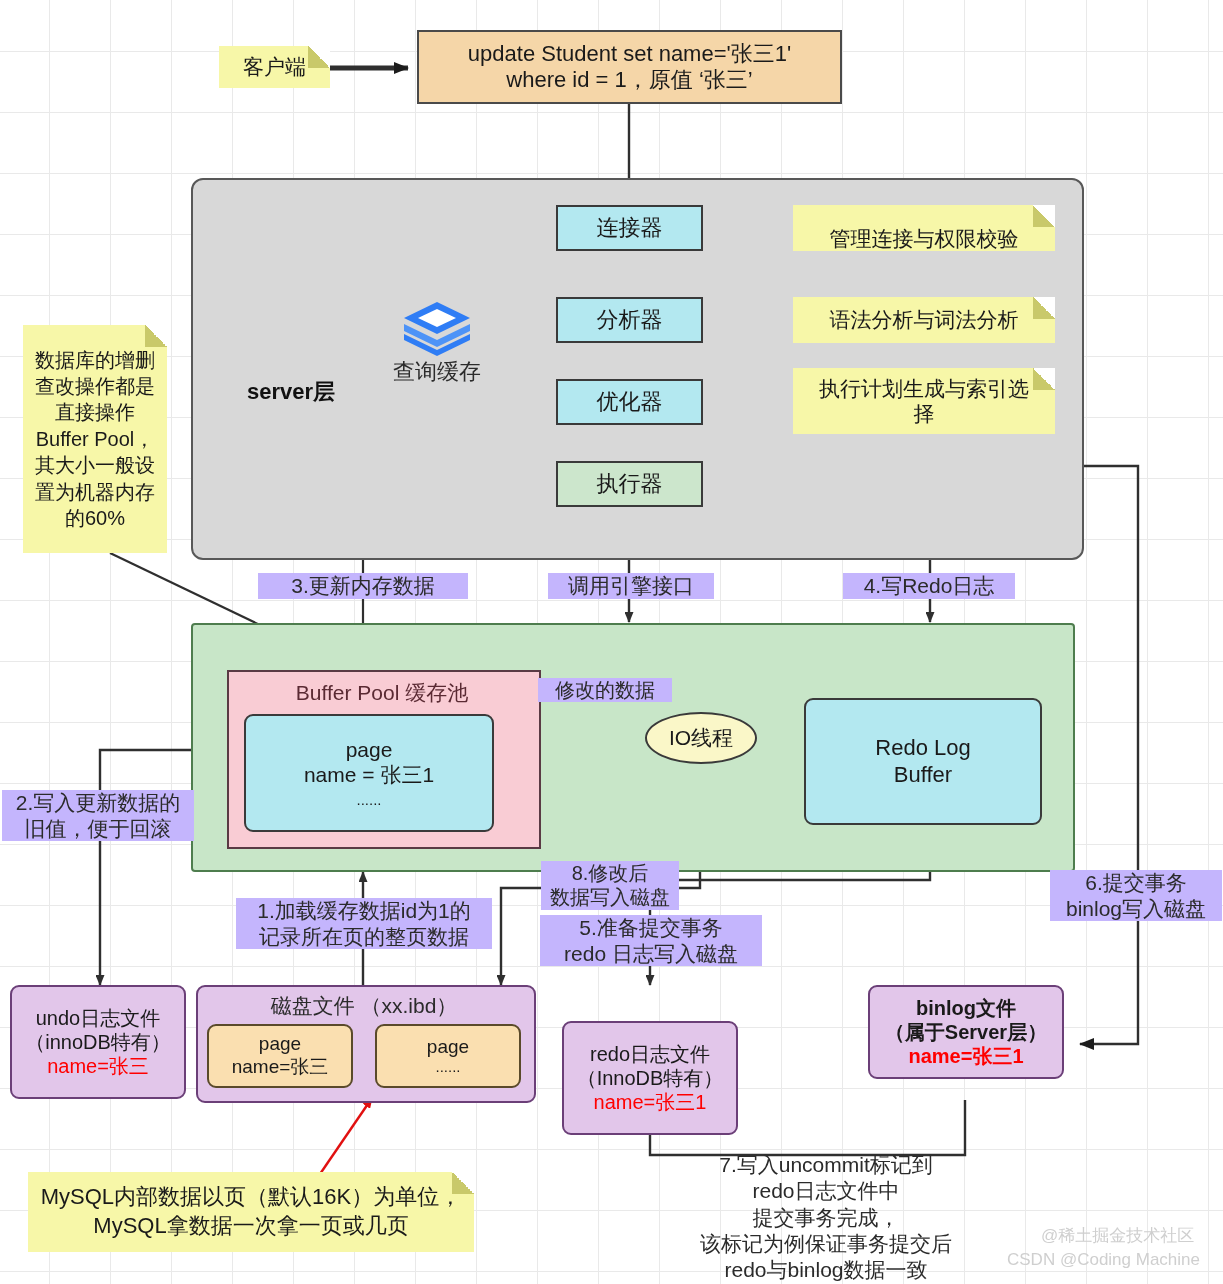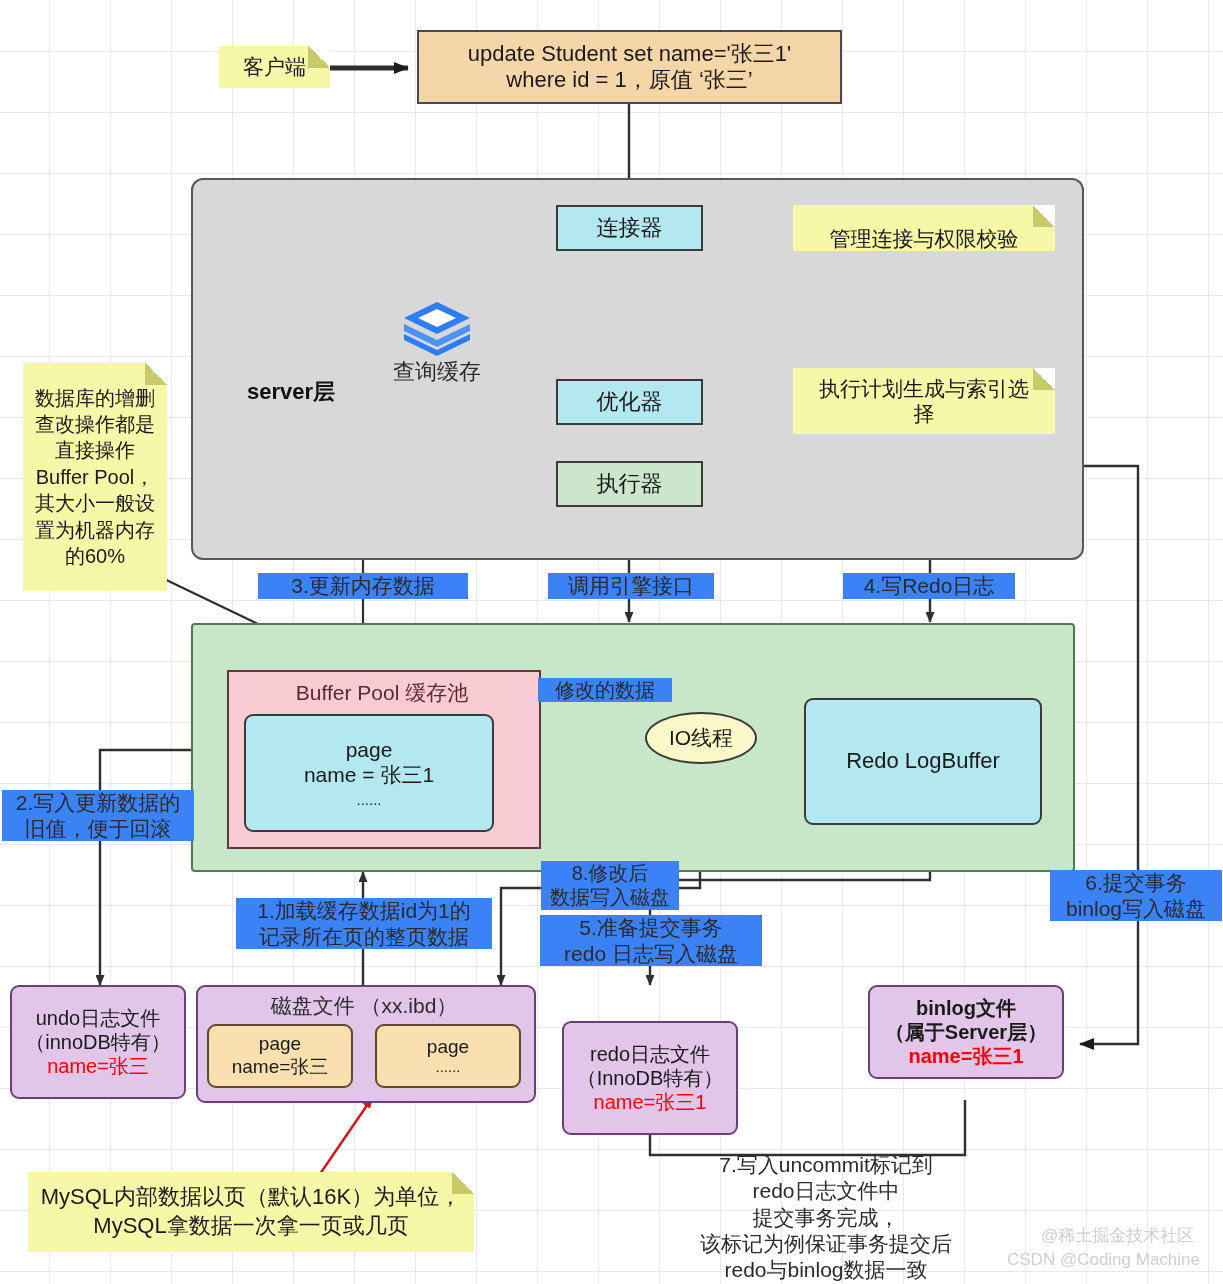--- a/index.html
+++ b/index.html
@@ -9,21 +9,21 @@
     background-image:
       linear-gradient(to right,#e9e9e9 1px,transparent 1px),
       linear-gradient(to bottom,#e9e9e9 1px,transparent 1px);
     background-size:61px 61px;background-position:-12px -10px;}
   svg.layer{position:absolute;left:0;top:0;width:1223px;height:1284px;overflow:visible;}
   .node{position:absolute;box-sizing:border-box;display:flex;align-items:center;justify-content:center;
         text-align:center;line-height:1.2;color:#1a1a1a;}
   .note{background:#f7f7a8;border:none;}
   .note .fold{position:absolute;right:0;top:0;width:22px;height:22px;
       background:linear-gradient(225deg,#ffffff 0 50%,#c9c96a 50% 100%);}
-  .lbl{position:absolute;background:#3b82f6;color:#2b2b2b;text-align:center;line-height:1.22;
+  .lbl{position:absolute;background:#c4b5fd;color:#2b2b2b;text-align:center;line-height:1.22;
        box-sizing:border-box;}
   .plain{position:absolute;text-align:center;line-height:1.25;color:#2b2b2b;background:transparent;}
   .wm{position:absolute;color:#cfcfcf;font-size:17px;white-space:nowrap;}
   .red{color:#ff0000;}
   .rounded{border-radius:9px;}
 </style>
 </head>
 <body>
 
 <div id="canvas">
@@ -116,39 +116,46 @@
         <polygon points="4,34 37,50 70,34 70,40 37,56 4,40" fill="#2f7df5"></polygon>
       </g>
     </svg>
   </div>
   <div class="plain" style="left:370px;top:358px;width:134px;font-size:22px;">查询缓存</div>
 
   <div class="node" style="left:556px;top:205px;width:147px;height:46px;background:#b3e8f0;border:2px solid #3a3a3a;font-size:22px;">
     <span>连接器</span>
   </div>
 
+  <div class="node" style="left:556px;top:297px;width:147px;height:46px;background:#b3e8f0;border:2px solid #3a3a3a;font-size:22px;">
+    <span>分析器</span>
+  </div>
 
   <div class="node" style="left:556px;top:379px;width:147px;height:46px;background:#b3e8f0;border:2px solid #3a3a3a;font-size:22px;">
     <span>优化器</span>
   </div>
 
   <div class="node" style="left:556px;top:461px;width:147px;height:46px;background:#cce6cc;border:2px solid #3a3a3a;font-size:22px;">
     <span>执行器</span>
   </div>
 
   <div class="node note" style="left:793px;top:205px;width:262px;height:46px;font-size:21px;align-items:flex-end;">
     <span class="fold"></span>
     <span>管理连接与权限校验</span>
   </div>
+  <div class="node note" style="left:793px;top:297px;width:262px;height:46px;font-size:21px;">
+    <span class="fold"></span>
+    <span>语法分析与词法分析</span>
+  </div>
   <div class="node note" style="left:793px;top:368px;width:262px;height:66px;font-size:21px;padding:0 22px;">
     <span class="fold"></span>
     <span>执行计划生成与索引选择</span>
   </div>
 
-  <div class="node note" style="left:23px;top:325px;width:144px;height:228px;font-size:20px;padding:6px 8px;line-height:1.32;margin-top:38px;">
+  <div class="node note" style="left:23px;top:325px;width:144px;height:228px;font-size:20px;padding:6px 8px;line-height:1.32;">
     <span class="fold"></span>
     <span>数据库的增删查改操作都是直接操作Buffer Pool，其大小一般设置为机器内存的60%</span>
   </div>
 
   <div style="position:absolute;left:191px;top:623px;width:880px;height:245px;background:#c8e6c8;
               border:2px solid #4e7d4e;border-radius:4px;"></div>
 
   <div style="position:absolute;left:227px;top:670px;width:310px;height:175px;background:#f9ccd4;
               border:2px solid #5a3a44;"></div>
   <div class="plain" style="left:227px;top:680px;width:310px;font-size:21px;color:#5a2a33;">Buffer Pool 缓存池</div>
@@ -159,21 +166,21 @@
     <div>name = 张三1</div>
     <div style="font-size:15px;margin-top:4px;">......</div>
   </div>
 
   <div class="node" style="left:645px;top:712px;width:112px;height:52px;background:#faf7c8;border:2px solid #3a3a3a;
               border-radius:56px/26px;font-size:21px;">
     <span>IO线程</span>
   </div>
 
   <div class="node rounded" style="left:804px;top:698px;width:238px;height:127px;background:#b3e8f0;border:2px solid #3a3a3a;
-              flex-direction:row;font-size:22px;">
+              flex-direction:column;font-size:22px;">
     <div>Redo Log</div>
     <div>Buffer</div>
   </div>
 
   <div class="lbl" style="left:258px;top:573px;width:210px;font-size:21px;">3.更新内存数据</div>
   <div class="lbl" style="left:548px;top:573px;width:166px;font-size:21px;">调用引擎接口</div>
   <div class="lbl" style="left:843px;top:573px;width:172px;font-size:21px;">4.写Redo日志</div>
   <div class="lbl" style="left:538px;top:678px;width:134px;font-size:20px;">修改的数据</div>
   <div class="lbl" style="left:541px;top:813px;width:138px;font-size:20px;white-space:pre-line;margin-top:48px;">8.修改后
 数据写入磁盘</div>

